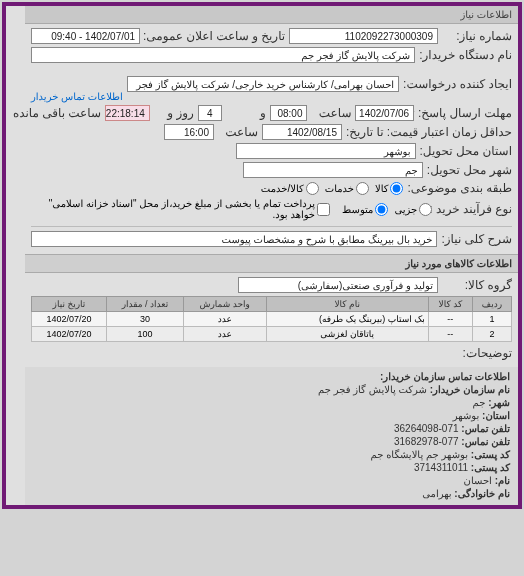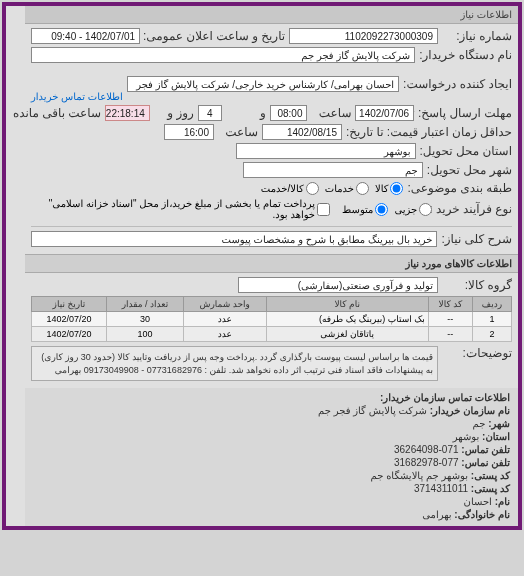--- a/index.html
+++ b/index.html
@@ -234,21 +234,20 @@
           <td style="text-align:center">یاتاقان لغزشی</td>
           <td>عدد</td>
           <td>100</td>
           <td>1402/07/20</td>
         </tr>
       </tbody>
     </table>
 
     <div class="row" style="margin-top:4px;align-items:flex-start">
       <span class="label">توضیحات:</span>
-      <div class="desc-box" style="flex:1;margin:0">قیمت ها براساس لیست پیوست بارگذاری گردد .پرداخت وجه پس از دریافت وتایید کالا (حدود 30 روز کاری) به پیشنهادات فاقد اسناد فنی ترتیب اثر داده نخواهد شد. تلفن : 07731682976 - 09173049908 بهرامی</div>
     </div>
   </div>
 
   <div class="contact-section">
     <div class="contact-row"><span class="contact-label">اطلاعات تماس سازمان خریدار:</span></div>
     <div class="contact-row"><span class="contact-label">نام سازمان خریدار:</span> <span>شرکت پالایش گاز فجر جم</span></div>
     <div class="contact-row"><span class="contact-label">شهر:</span> <span>جم</span></div>
     <div class="contact-row"><span class="contact-label">استان:</span> <span>بوشهر</span></div>
     <div class="contact-row"><span class="contact-label">تلفن تماس:</span> <span>071-36264098</span></div>
     <div class="contact-row"><span class="contact-label">تلفن نماس:</span> <span>077-31682978</span></div>

